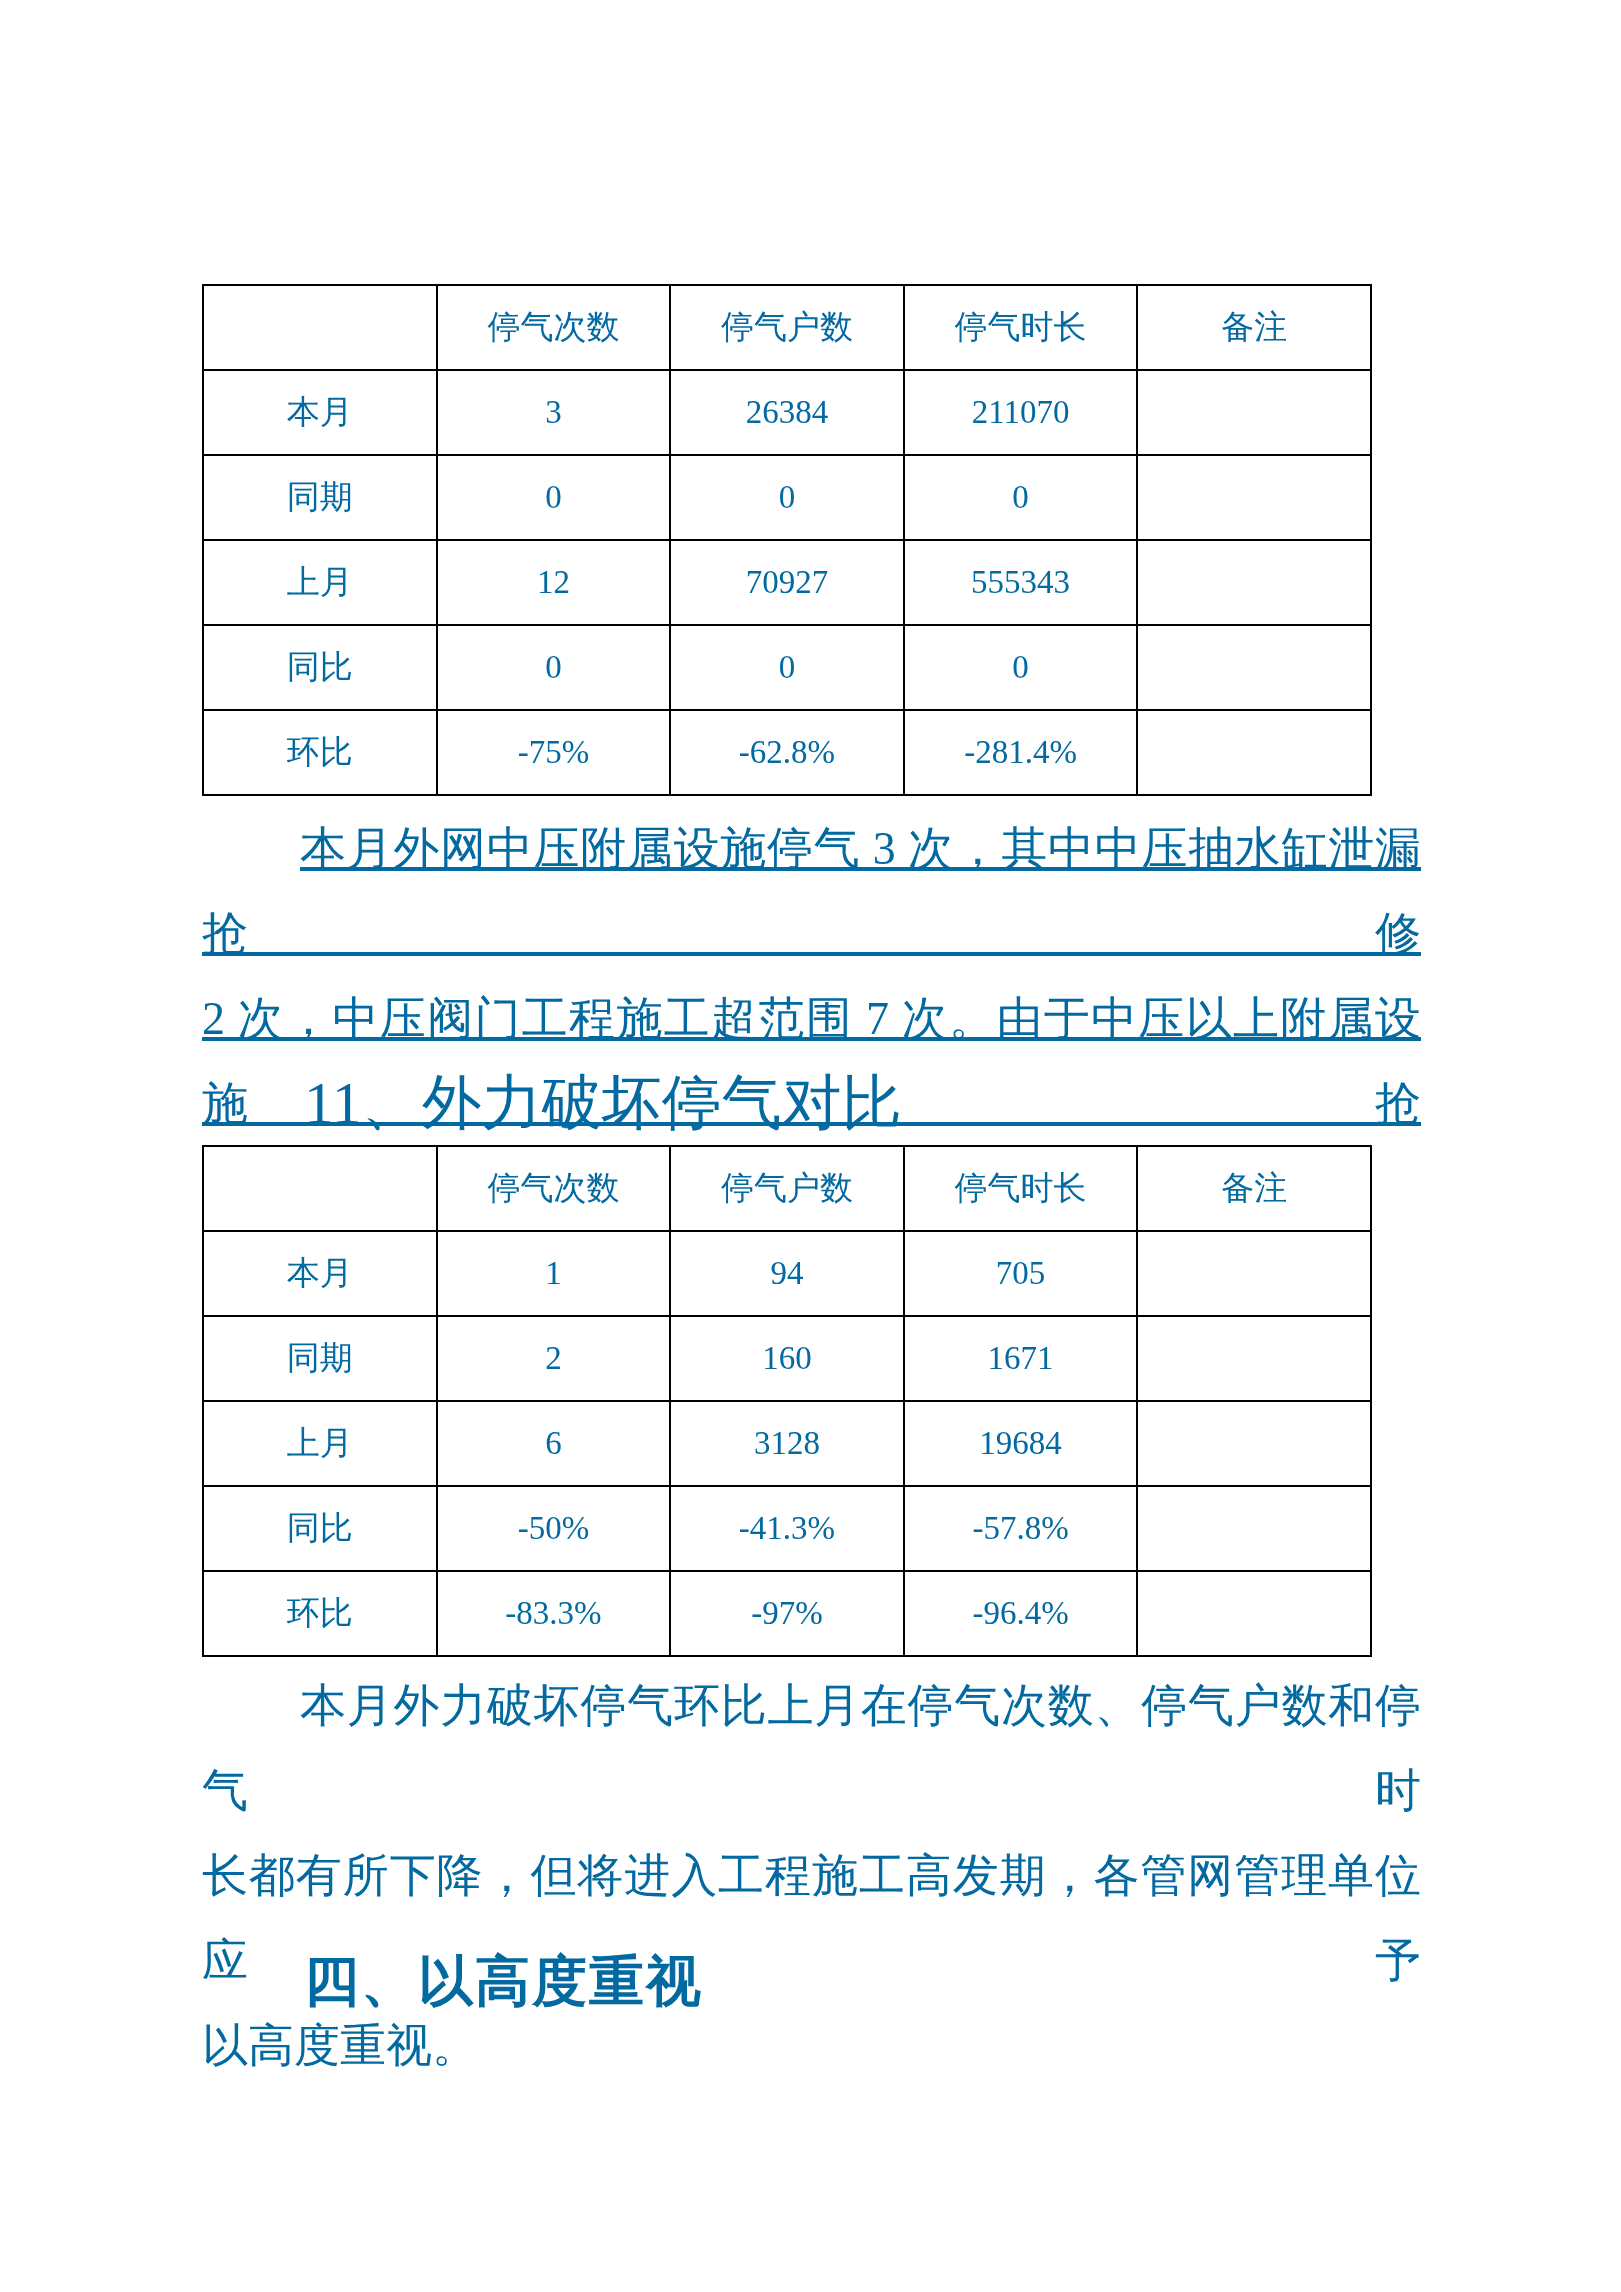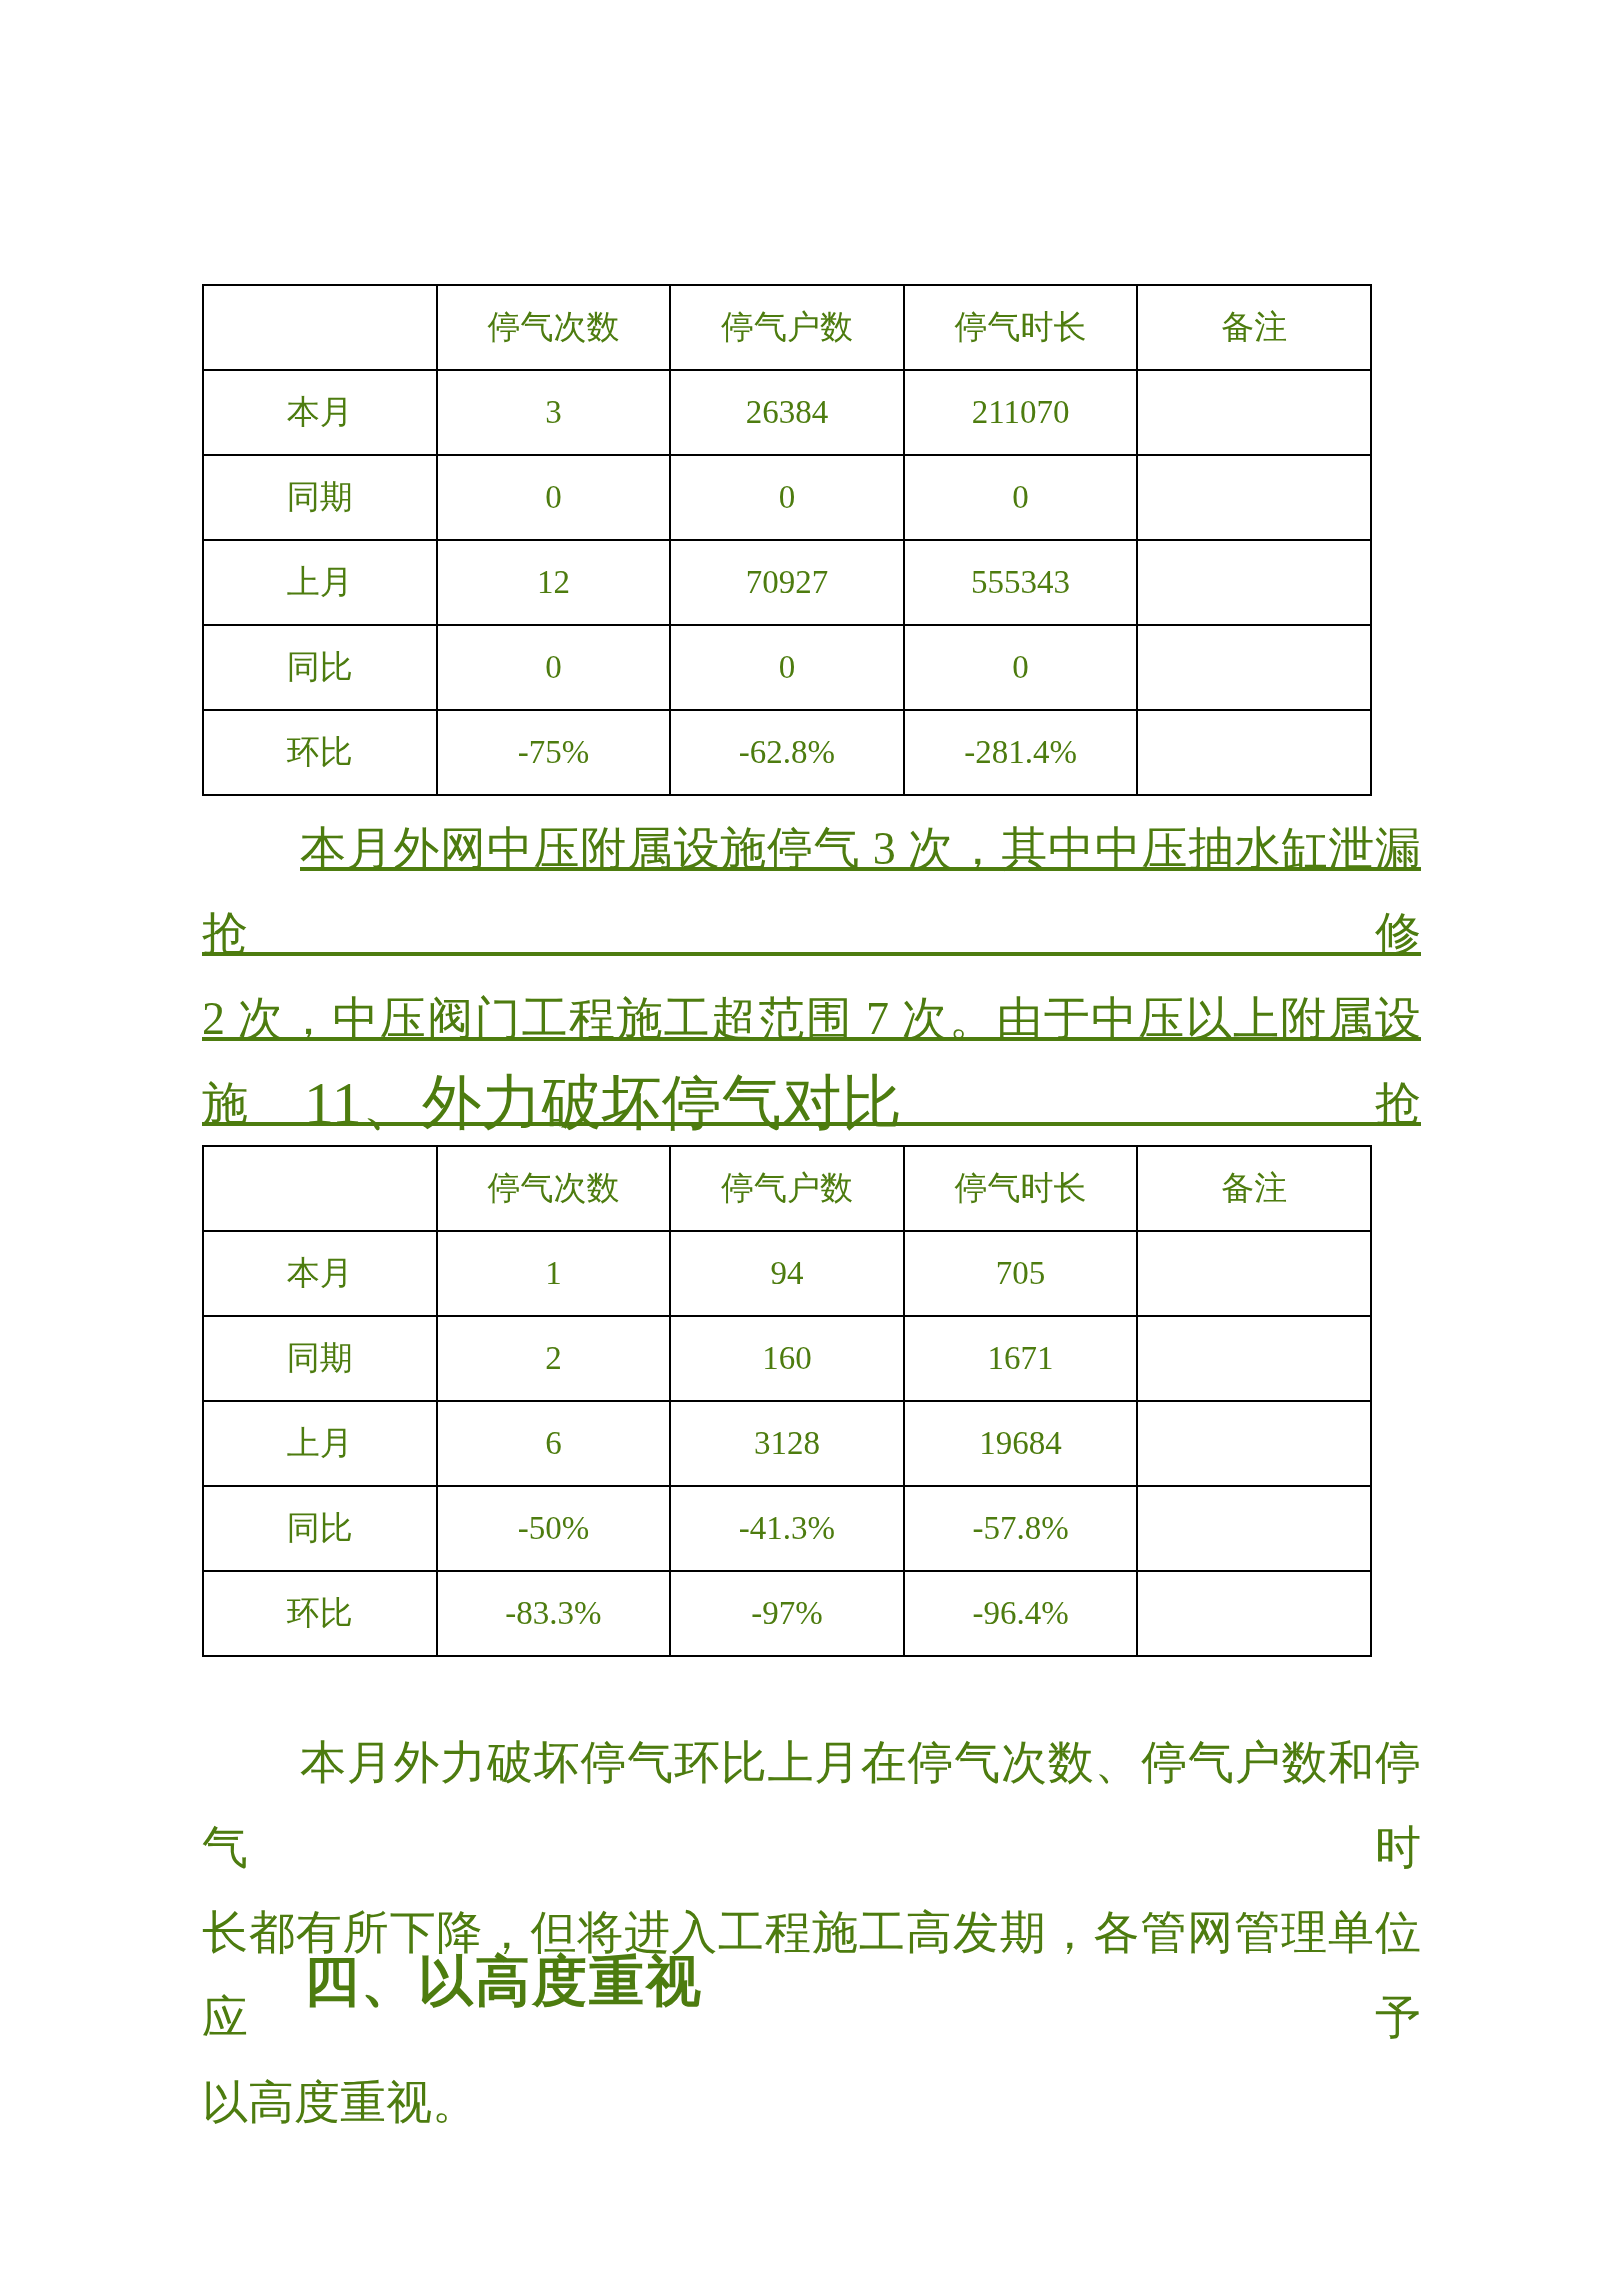--- a/index.html
+++ b/index.html
@@ -1,20 +1,20 @@
 <!DOCTYPE html>
 <html><head>
 <meta charset="utf-8">
 <style>
   html,body { margin:0; padding:0; background:#888; }
   .page {
     position:relative;
     width:1621px; height:2293px;
     background:#ffffff;
-    color:#4d7c0f;
+    color:#0369a1;
     font-family:"Liberation Serif","DejaVu Serif",serif;
     overflow:hidden;
   }
   table.dtable {
     position:absolute;
     left:202px;
     width:1170px;
     border-collapse:collapse;
     table-layout:fixed;
     font-size:33px;
@@ -32,21 +32,21 @@
   .t1 { top:284px; }
   .t2 { top:1145px; }
   .para {
     position:absolute;
     left:202px;
     width:1219px;
     font-size:46px;
     line-height:85px;
   }
   .p1 { top:806px;text-decoration:underline; }
-  .p2 { top:1720px; }
+  .p2 { top:1663px; }
   .line-j { text-align:justify; text-align-last:justify; }
   .indent { text-indent:98px; }
   .h11 {
     position:absolute;
     left:202px; top:1061px;
     width:1219px;
     font-size:60px;
     line-height:85px;
     text-indent:102px;
     font-family:Liberation Serif, serif;

